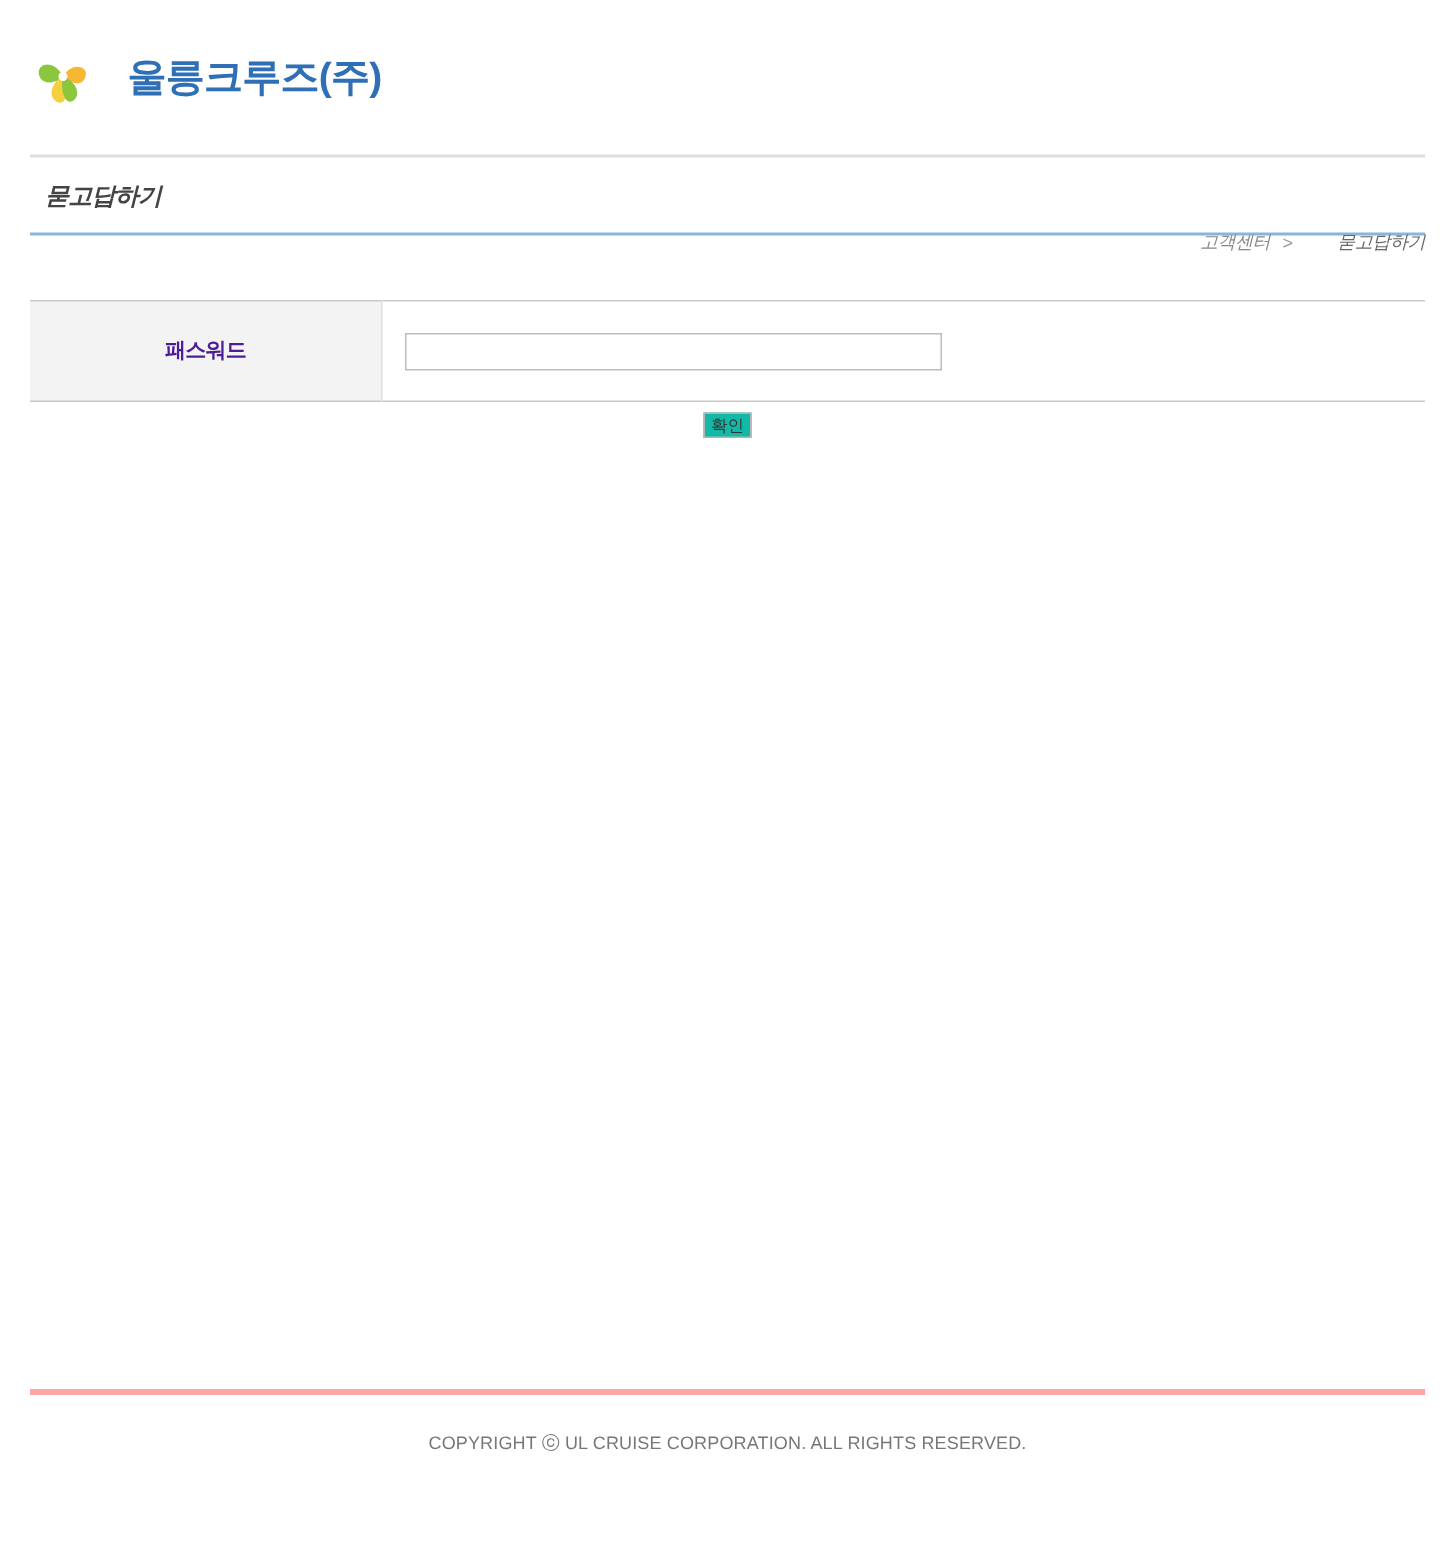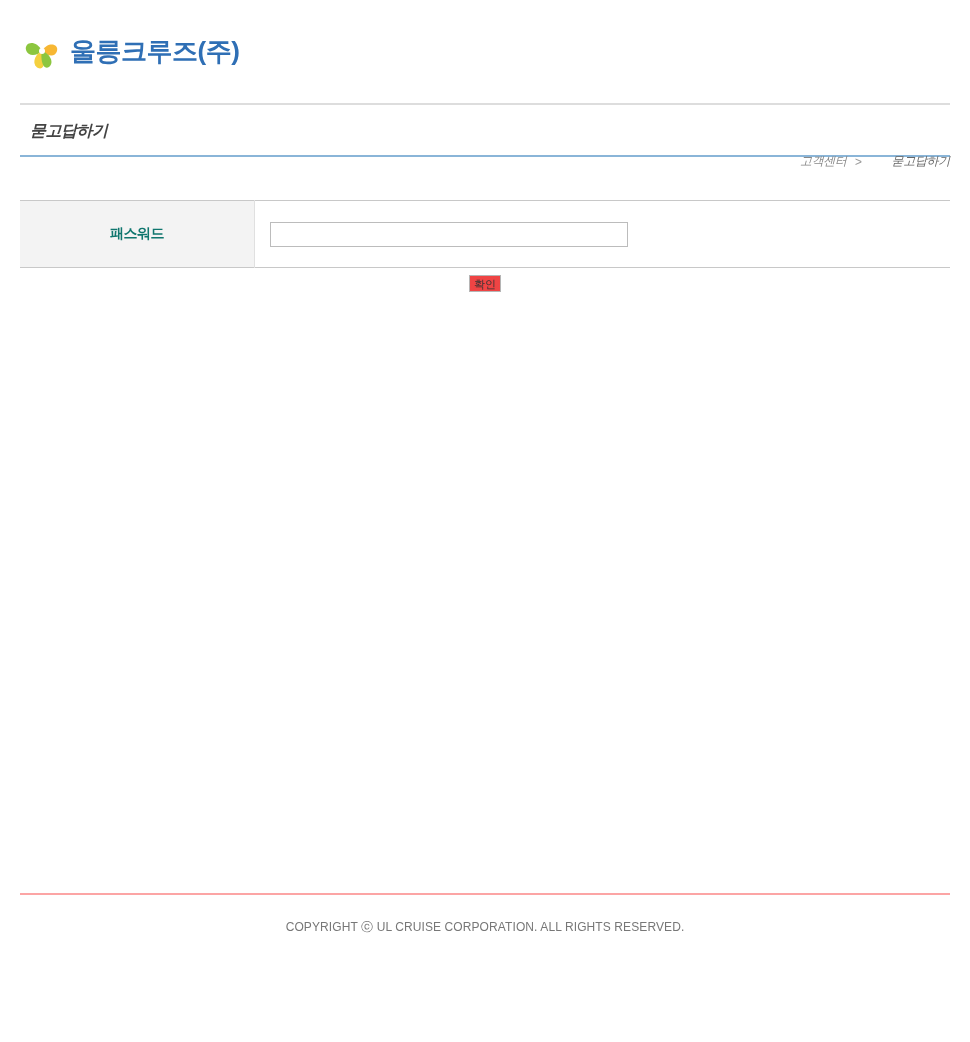--- a/index.html
+++ b/index.html
@@ -26,21 +26,21 @@
   .header {
     height: 103px;
     position: relative;
   }
   .logo {
     position: absolute;
     left: 22px;
     top: 30px;
     display: flex;
     align-items: center;
-    gap: 8px;
+    gap: 23px;
     text-decoration: none;
   }
   .logo-mark {
     width: 40px;
     height: 42px;
     position: relative;
     flex: 0 0 auto;
   }
   .logo-text {
     font-size: 26px;
@@ -107,21 +107,21 @@
     border-bottom: 1px solid #c8c8c8;
     table-layout: fixed;
   }
   .form-table th {
     width: 232px;
     background: #f3f3f3;
     border-right: 1px solid #e0e0e0;
     height: 64px;
     font-size: 14px;
     font-weight: bold;
-    color: #0f766e;
+    color: #4c1d95;
     letter-spacing: -0.5px;
     text-align: center;
     vertical-align: middle;
   }
   .form-table td {
     padding: 0 0 0 15px;
     vertical-align: middle;
     background: #ffffff;
     height: 64px;
   }
@@ -141,35 +141,35 @@
   .btn-row {
     text-align: center;
     padding-top: 7px;
   }
   .btn-confirm {
     display: inline-block;
     min-width: 26px;
     height: 17px;
     line-height: 16px;
     border: 1px solid #b5b5b5;
-    background: #ef4444;
+    background: #14b8a6;
     font-size: 11px;
     color: #333333;
     font-family: "Liberation Sans", sans-serif;
     padding: 0 4px;
     cursor: pointer;
   }
 
   
   .footer {
     position: absolute;
     left: 20px;
     right: 20px;
-    top: 893px;
-    border-top: 2px solid #fca5a5;
+    top: 926px;
+    border-top: 4px solid #fca5a5;
     text-align: center;
   }
   .copyright {
     margin-top: 24px;
     font-size: 12px;
     color: #777777;
     letter-spacing: 0.1px;
   }
 </style>
 </head>

